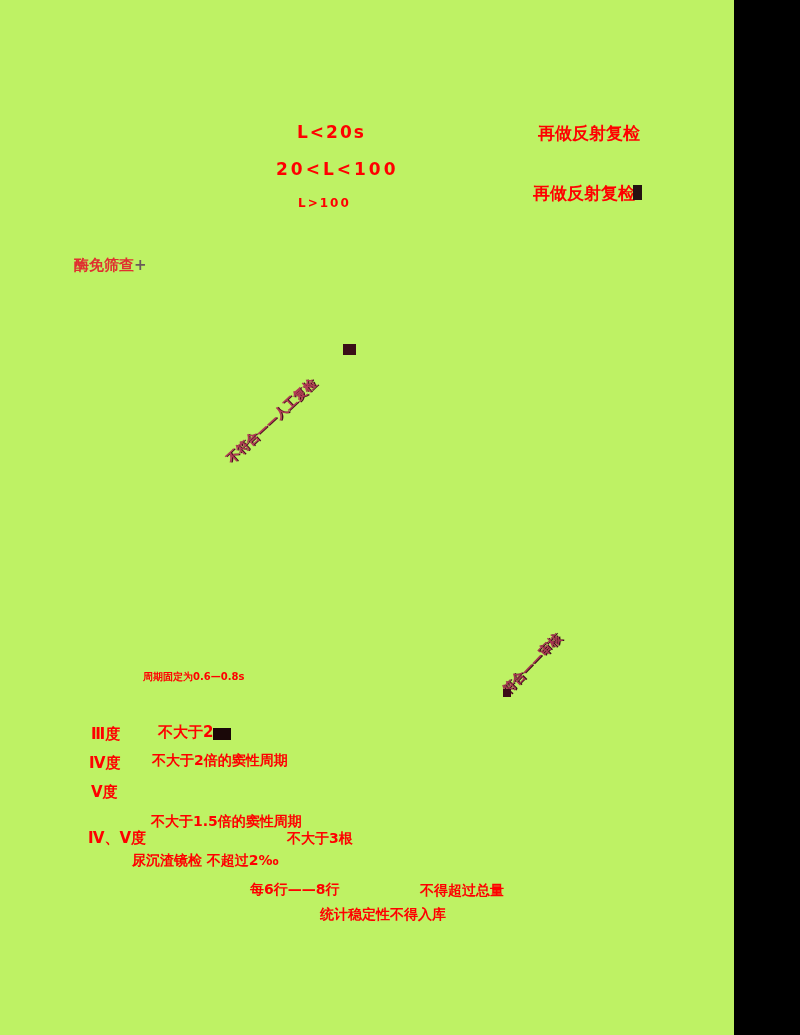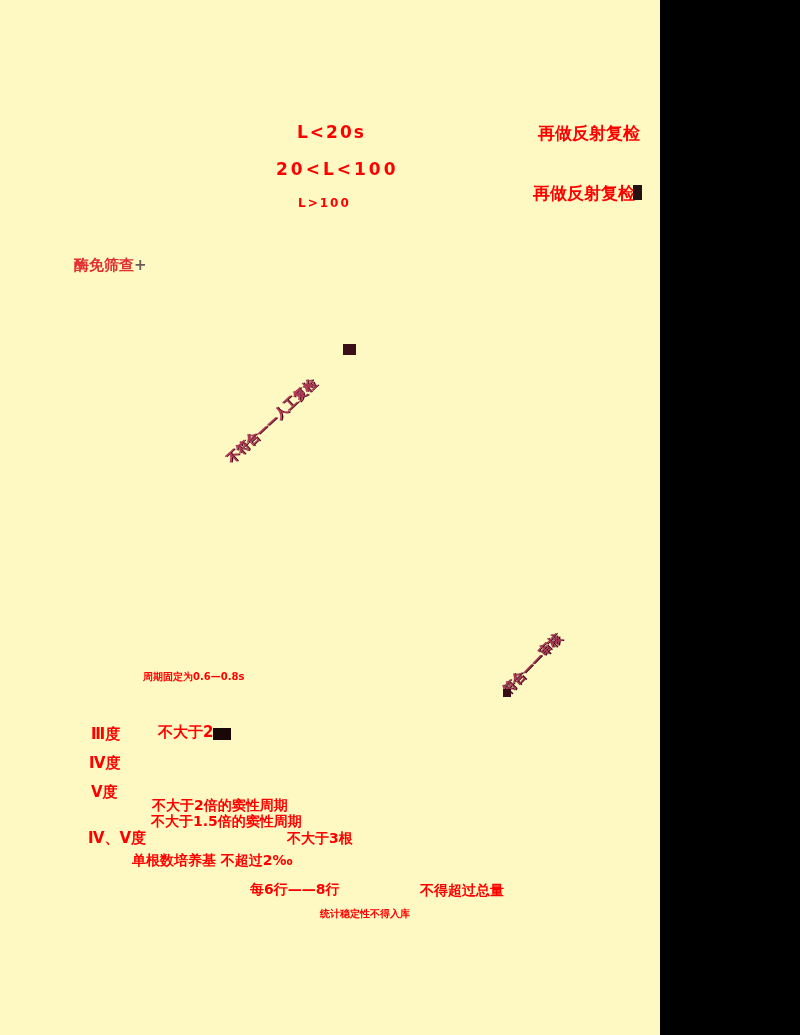--- a/index.html
+++ b/index.html
@@ -1,17 +1,17 @@
 <!DOCTYPE html>
 <html><head>
 <meta charset="utf-8">
 <style>
   html,body{margin:0;padding:0;background:#000;}
   #page{
-    position:relative;width:660px;height:1035px;background:#fef9c3;
+    position:relative;width:734px;height:1035px;background:#bef264;
     overflow:hidden;font-family:"DejaVu Sans","Liberation Sans",sans-serif;
   }
   .lbl{
     position:absolute;color:#ff0000;font-weight:bold;white-space:nowrap;
     line-height:1.1;
   }
   .muted{color:#e03030;}
   .tail{color:#6a5a5a;font-weight:bold;}
   .diag{
     position:absolute;font-weight:bold;white-space:nowrap;
@@ -42,26 +42,26 @@
   <div class="diag diag2" style="left:486px;top:638px;width:125px;font-size:13px;transform:rotate(-46deg);">符合——审核</div>
   <div class="artifact" style="left:503px;top:689px;width:8px;height:8px;background:#3a0c18;"></div>
 
   <div class="lbl" style="left:143px;top:671px;font-size:10px;">周期固定为0.6—0.8s</div>
 
   <div class="lbl" style="left:91px;top:726px;font-size:15px;text-align:center;">Ⅲ度</div>
   <div class="lbl" style="left:152px;top:724px;font-size:15px;margin-left:6px;">不大于2s</div>
   <div class="artifact" style="left:213px;top:728px;width:18px;height:12px;background:#1a0808;"></div>
 
   <div class="lbl" style="left:89px;top:755px;font-size:15px;">Ⅳ度</div>
-  <div class="lbl" style="left:152px;top:753px;font-size:14px;margin-top:45px;">不大于2倍的窦性周期</div>
+  <div class="lbl" style="left:152px;top:753px;font-size:14px;">不大于2倍的窦性周期</div>
 
   <div class="lbl" style="left:91px;top:784px;font-size:15px;">Ⅴ度</div>
   <div class="lbl" style="left:151px;top:814px;font-size:14px;">不大于1.5倍的窦性周期</div>
 
   <div class="lbl" style="left:88px;top:830px;font-size:15px;">Ⅳ、Ⅴ度</div>
   <div class="lbl" style="left:287px;top:831px;font-size:14px;">不大于3根</div>
 
-  <div class="lbl" style="left:132px;top:853px;font-size:14px;">单根数培养基 不超过2‰</div>
+  <div class="lbl" style="left:132px;top:853px;font-size:14px;">尿沉渣镜检 不超过2‰</div>
   <div class="lbl" style="left:250px;top:882px;font-size:14px;">每6行——8行</div>
   <div class="lbl" style="left:420px;top:883px;font-size:14px;">不得超过总量</div>
-  <div class="lbl" style="left:320px;top:908px;font-size:10px;">统计稳定性不得入库</div>
+  <div class="lbl" style="left:320px;top:908px;font-size:14px;font-family:Liberation Mono, monospace;">统计稳定性不得入库</div>
 
 </div>
 
 </body></html>

